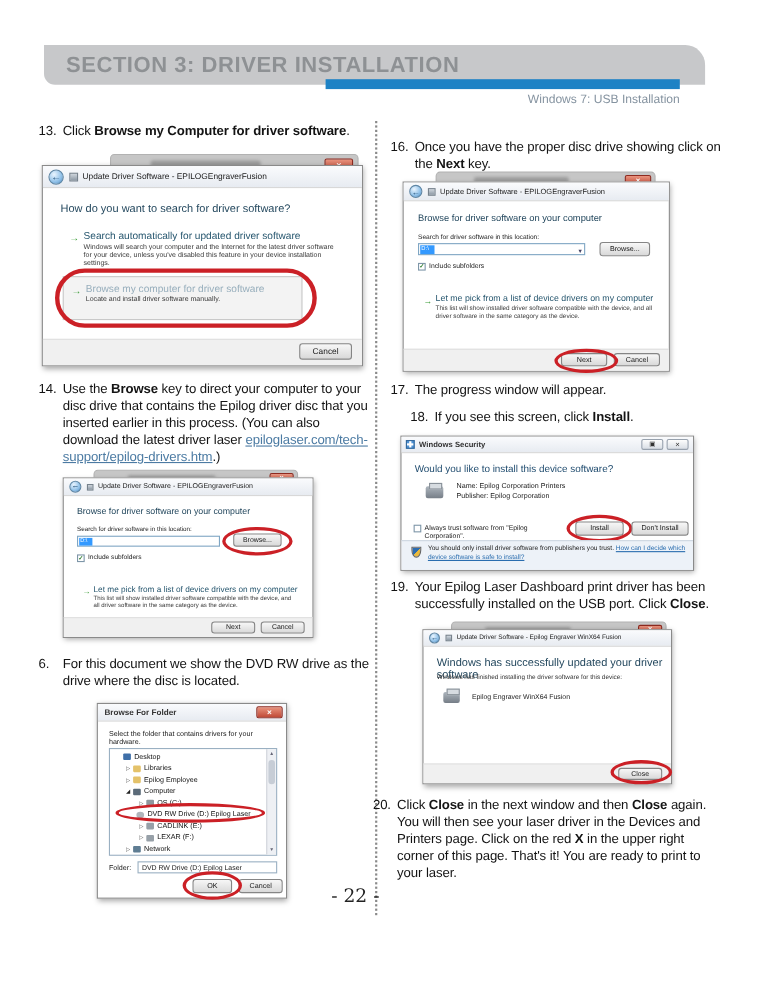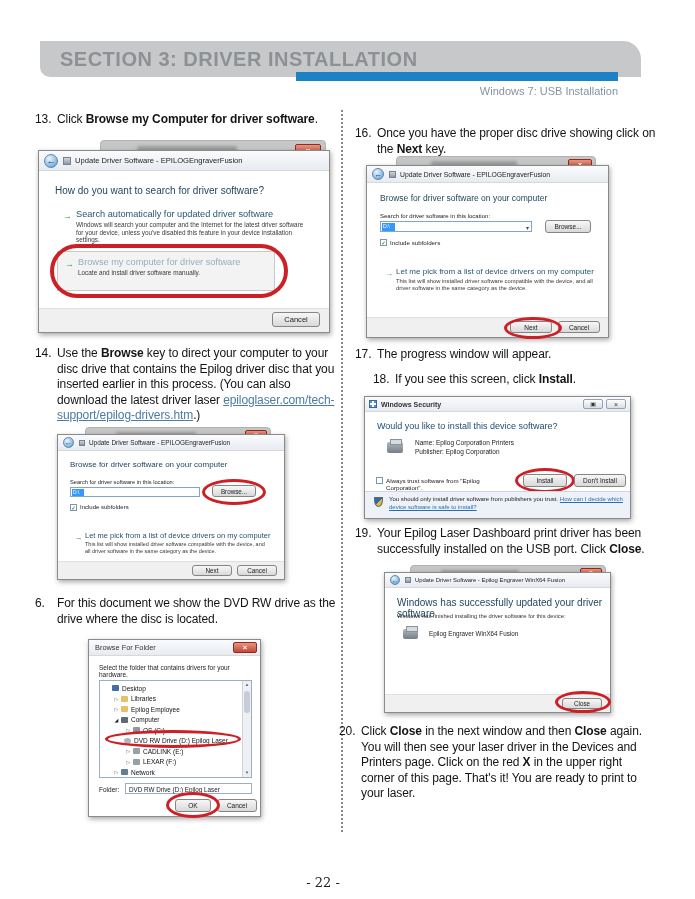--- a/index.html
+++ b/index.html
@@ -13,21 +13,21 @@
   .accent-bar{position:absolute;left:296px;top:72px;width:322px;height:9px;background:#1d82c5;}
   .subtitle{position:absolute;left:300px;top:85px;width:318px;text-align:right;font-size:11px;color:#8593a0;}
 
   
   .col-divider{position:absolute;left:341px;top:110px;height:722px;border-left:2px dotted #8a8a8a;}
   .step{position:absolute;display:flex;font-size:12px;line-height:15.5px;color:#141414;letter-spacing:-.1px;}
   .step-num{width:22px;flex:none;}
   .step-text{flex:1;}
   .b{font-weight:bold;}
   .lnk{color:#4c7ba3;text-decoration:underline;}
-  .footer-page{position:absolute;left:0;top:875px;width:646px;text-align:center;font-family:"DejaVu Serif",serif;font-size:13px;color:#222;}
+  .footer-page{position:absolute;left:0;top:805px;width:646px;text-align:center;font-family:"DejaVu Serif",serif;font-size:17px;color:#222;}
 
   
   .shot{position:absolute;}
   .bgwin{position:absolute;background:#c6c6c6;border-radius:4px 4px 0 0;border:1px solid #b2b2b2;}
   .blob{position:absolute;background:#9c9c9c;border-radius:2px;filter:blur(1.5px);}
   .closebtn-red{position:absolute;background:linear-gradient(#e9937e,#c04a38);border:1px solid #8e2a20;border-radius:2px;color:#fff;text-align:center;font-weight:bold;}
   .dlg{position:absolute;background:#fff;border:1px solid #8a8a8a;box-shadow:1px 2px 5px rgba(0,0,0,.35);}
   .dlg-head{position:absolute;left:0;top:0;right:0;display:flex;align-items:center;background:linear-gradient(#fafbfd,#e7ebf1);border-bottom:1px solid #d8d8d8;}
   .backbtn{flex:none;border-radius:50%;background:radial-gradient(circle at 35% 30%,#eaf5ff,#8fc0e8 60%,#4f86b8);border:1px solid #5f86a4;color:#14456e;display:flex;align-items:center;justify-content:center;margin-left:5px;}
   .dlg-ico{flex:none;width:8px;height:8px;margin-left:5px;background:linear-gradient(#cfd6dd,#8d99a5);border:1px solid #77828d;}
@@ -169,21 +169,21 @@
 
       <div class="dlg-foot" style="height:18px"></div>
       <button class="wbtn" style="right:52px;bottom:3px;width:40px;height:11px;font-size:6.3px">Next</button>
       <button class="wbtn" style="right:7px;bottom:3px;width:40px;height:11px;font-size:6.3px">Cancel</button>
     </div>
   </div>
 
   <div class="shot" style="left:88px;top:639px;width:173px;height:178px">
     <div class="dlg" style="left:0;top:0;width:173px;height:178px">
       <div class="dlg-head" style="height:16px">
-        <span class="dlg-title" style="font-size:7.4px;margin-left:6px;font-weight:normal;color:#333">Browse For Folder</span>
+        <span class="dlg-title" style="font-size:7.4px;margin-left:6px;font-weight:bold;color:#333">Browse For Folder</span>
       </div>
       <div class="closebtn-red" style="right:3px;top:2px;width:24px;height:11px;font-size:7.5px;line-height:10px">×</div>
       <div class="lbl" style="left:10px;top:24px;width:155px;font-size:6.5px">Select the folder that contains drivers for your hardware.</div>
 
       <div class="tree" style="left:10px;top:40px;width:153px;height:98px">
         <div class="trow" style="padding-left:12px">
           <span class="ticon" style="background:#3f6fa8"></span>
           <span>Desktop</span>
         </div>
         <div class="trow" style="padding-left:12px">

